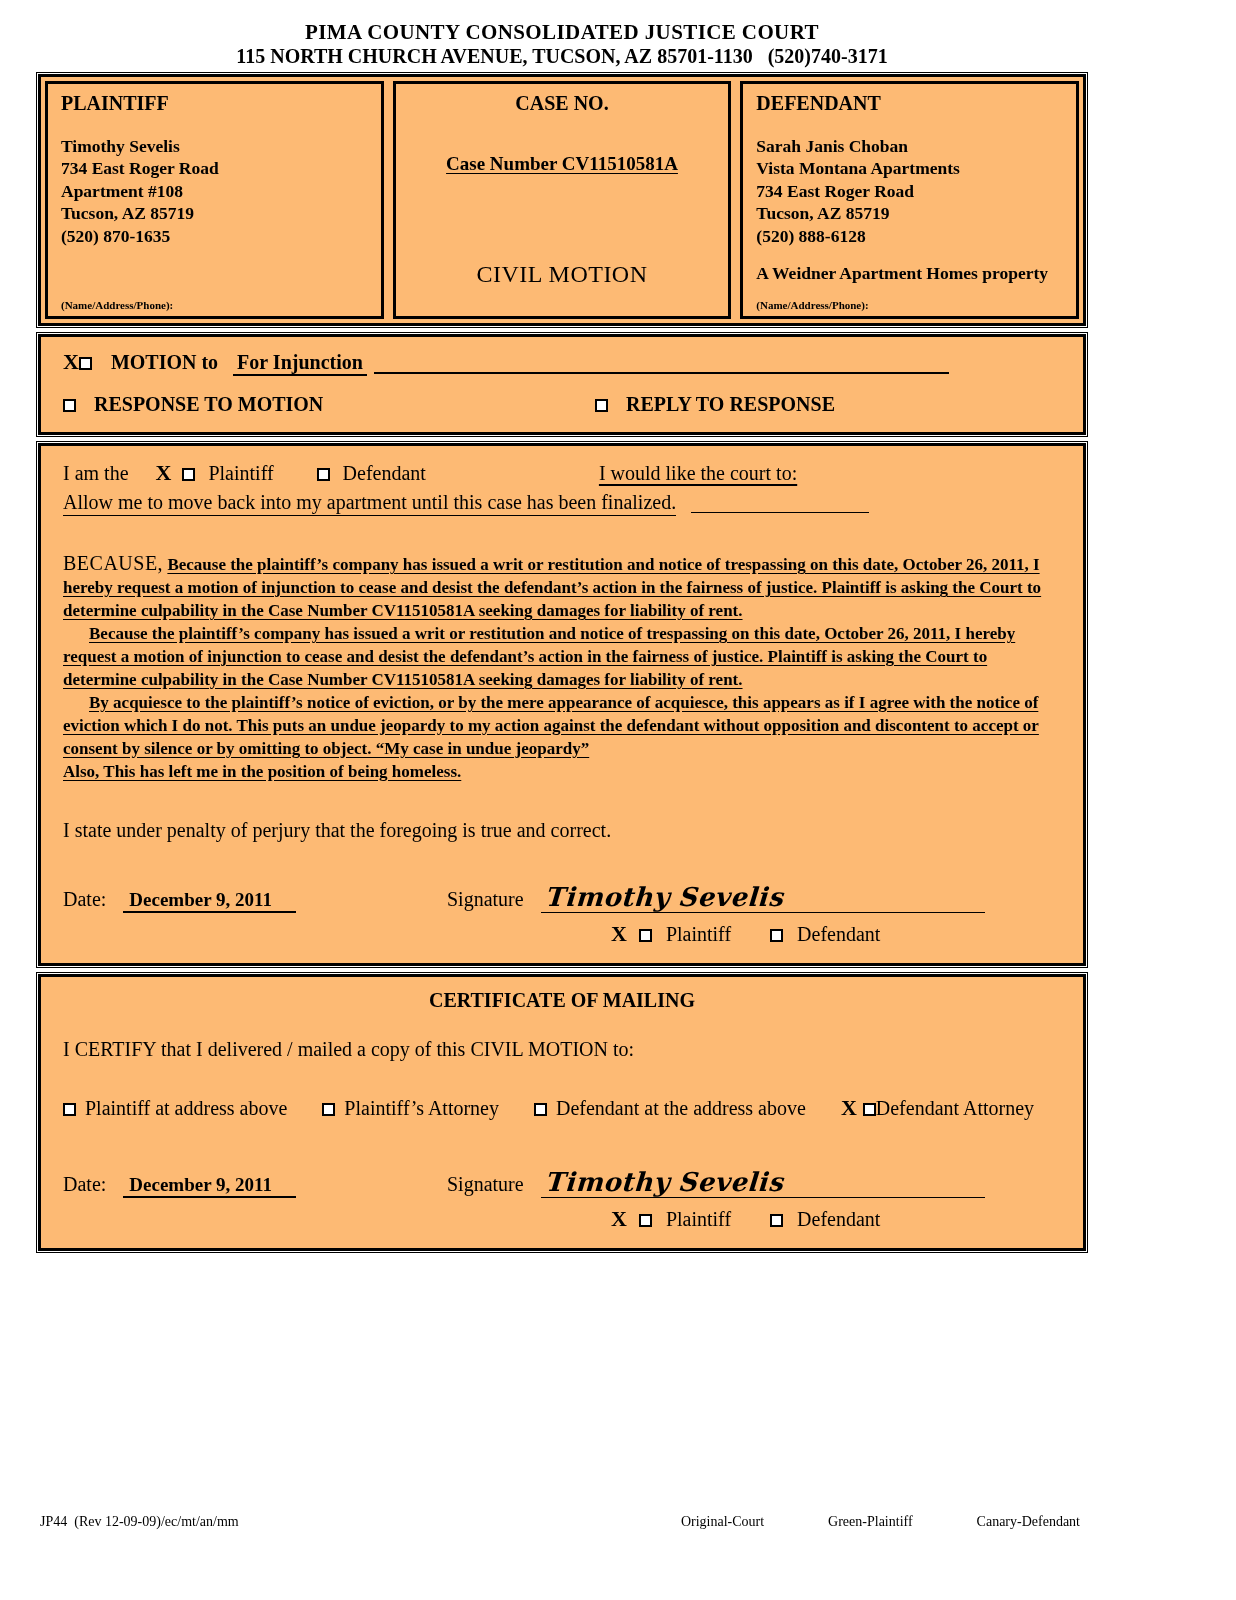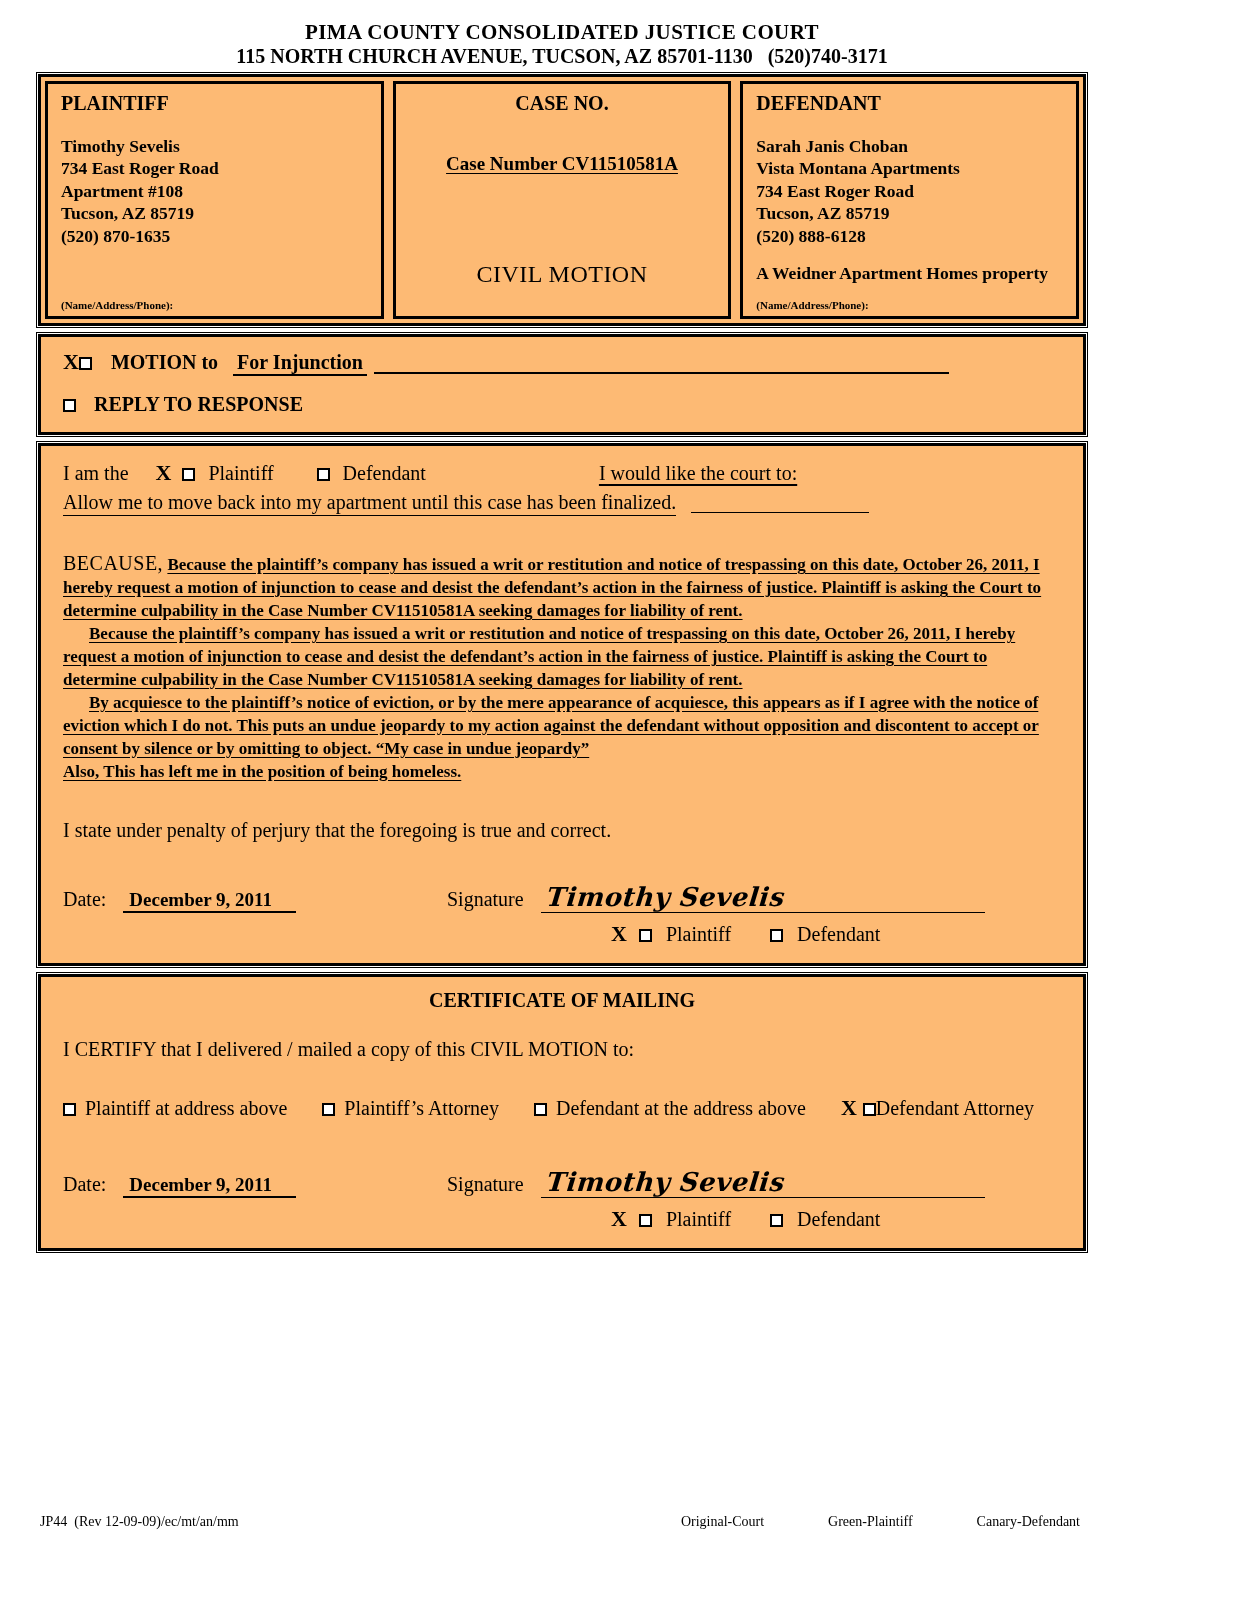--- a/index.html
+++ b/index.html
@@ -118,20 +118,24 @@
   </section>
 
   <section class="motion-section framed">
     <div class="motion-row">
       <span class="xmark">X</span><span class="cb"></span>
       <span class="m-label">MOTION to</span>
       <span class="m-value">For Injunction</span>
       <span class="mfill"></span>
     </div>
     <div class="motion-opts">
+      <span class="opt-left">
+        <span class="cb"></span>
+        <span class="lbl-gap">RESPONSE TO MOTION</span>
+      </span>
       <span>
         <span class="cb"></span>
         <span class="lbl-gap">REPLY TO RESPONSE</span>
       </span>
     </div>
   </section>
 
   <section class="body-section framed">
 
     <div class="iam-row">

